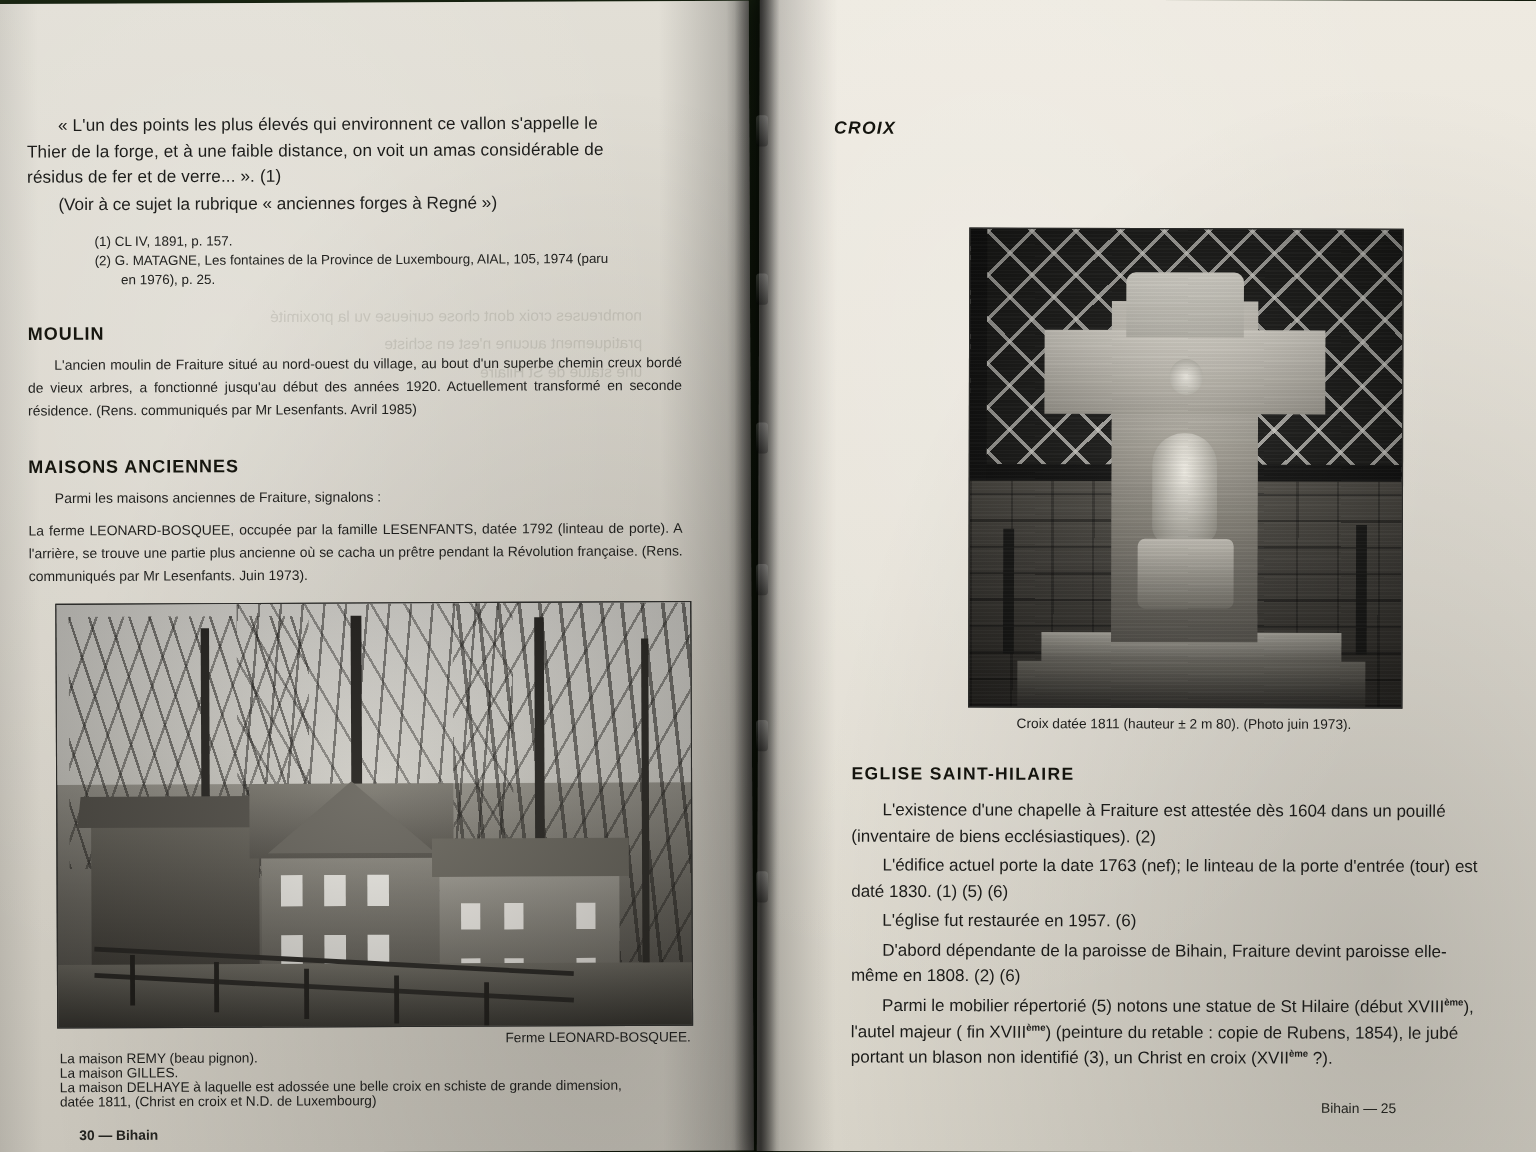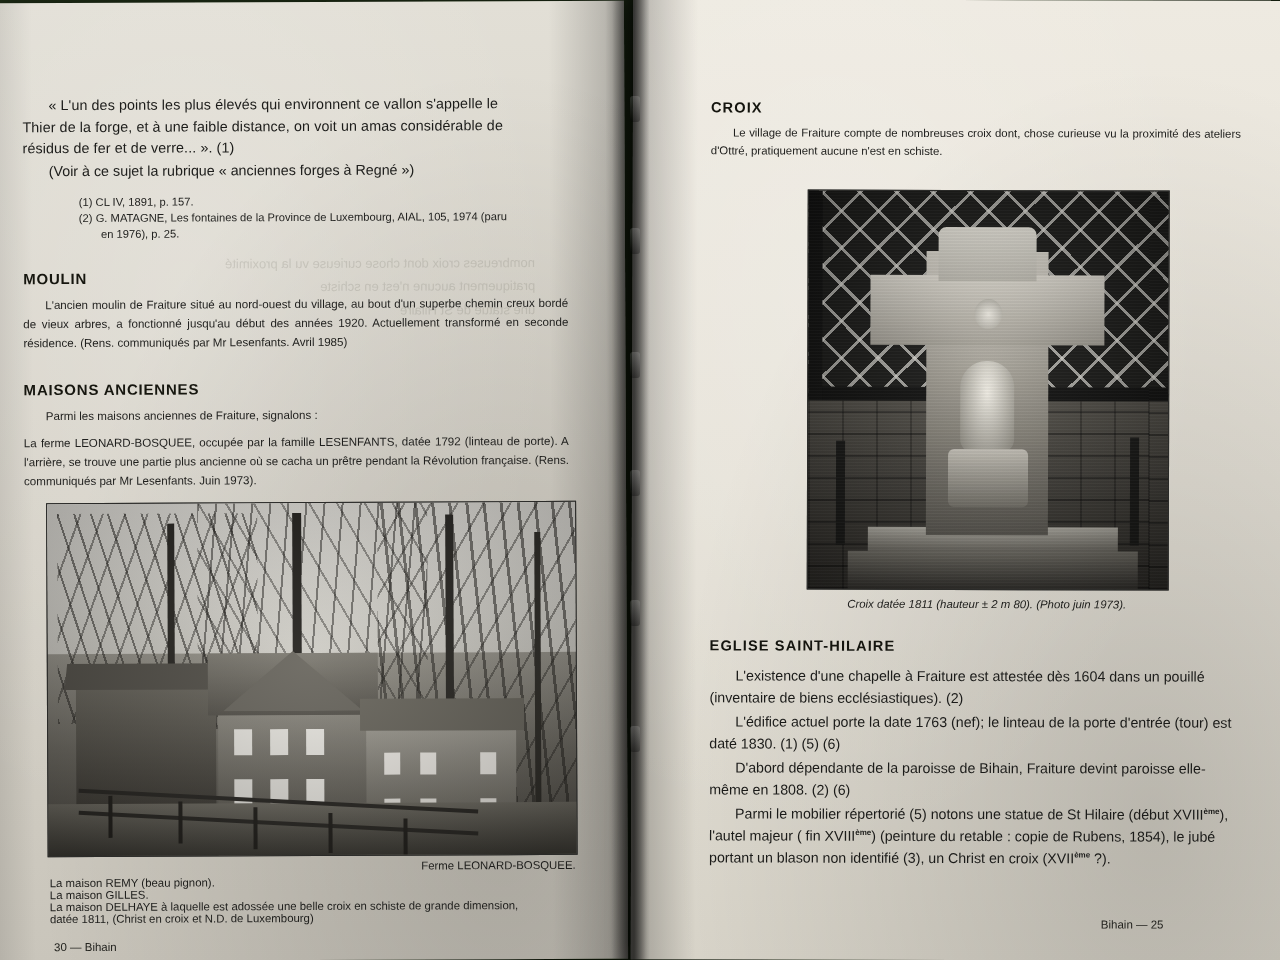--- a/index.html
+++ b/index.html
@@ -81,21 +81,21 @@
       radial-gradient(ellipse at 80% 85%, rgba(0,0,0,0.16), rgba(0,0,0,0) 65%);
     pointer-events: none;
   }
 
   
   .content {
     position: absolute;
     color: #20201e;
   }
   .lp-content { left: 28px; top: 92px; width: 545px; }
-  .rp-content { left: 78px; top: 100px; width: 530px; }
+  .rp-content { left: 62px; top: 100px; width: 530px; font-style: italic; }
 
   p { margin: 0; }
 
   .quote {
     font-size: 14.3px;
     line-height: 1.52;
     letter-spacing: 0.1px;
     color: #1c1c1a;
   }
   .quote .indent1 { padding-left: 26px; }
@@ -282,29 +282,28 @@
 
     <p class="caption cap-right" style="position:absolute; left:50px; top:858px; width:528px;">Ferme LEONARD-BOSQUEE.</p>
 
     <div style="position:absolute; left:52px; top:874px; width:530px;">
       <p class="caption">La maison REMY (beau pignon).</p>
       <p class="caption">La maison GILLES.</p>
       <p class="caption">La maison DELHAYE à laquelle est adossée une belle croix en schiste de grande dimension,</p>
       <p class="caption">datée 1811, (Christ en croix et N.D. de Luxembourg)</p>
     </div>
 
-    <p class="page-no" style="left:56px; top:938px;">30  —  Bihain</p>
+    <p class="page-no" style="left:68px; top:938px;font-weight:bold;">30  —  Bihain</p>
   </div>
 
   <div class="page page-right">
     <div class="grain"></div>
 
     <div class="content rp-content">
       <h2 class="sec-r">CROIX</h2>
-      <p class="rp-body" style="text-indent:22px;">Le village de Fraiture compte de nombreuses croix dont, chose curieuse vu la proximité des ateliers d'Ottré, pratiquement aucune n'est en schiste.</p>
     </div>
 
     <div class="photo" style="left:175px; top:190px; width:360px; height:398px;">
       <div class="px" style="inset:0; background:linear-gradient(180deg,#2a2a28 0%, #3b3b38 40%, #242422 100%);"></div>
 
       <div class="px" style="left:0; top:0; width:360px; height:210px; background:
           repeating-linear-gradient(45deg, rgba(235,233,226,0.72) 0 3px, rgba(0,0,0,0) 3px 26px),
           repeating-linear-gradient(-45deg, rgba(235,233,226,0.72) 0 3px, rgba(0,0,0,0) 3px 26px),
           #1c1c1a;"></div>
 
@@ -329,26 +328,27 @@
       <div class="px" style="left:166px; top:108px; width:28px; height:30px; background:radial-gradient(circle, #f5f2e9, #a7a49a); border-radius:50%;"></div>
       <div class="px" style="left:140px; top:258px; width:80px; height:58px; background:linear-gradient(180deg,#cfcbc1,#7b786f); border-radius:6px;"></div>
 
       <div class="px" style="left:28px; top:250px; width:9px; height:104px; background:#1a1a18;"></div>
       <div class="px" style="left:322px; top:246px; width:9px; height:108px; background:#1a1a18;"></div>
 
       <div class="px" style="inset:0; background:repeating-linear-gradient(0deg, rgba(255,255,255,0.03) 0 1px, rgba(0,0,0,0.04) 1px 3px);"></div>
       <div class="px" style="inset:0; background:radial-gradient(ellipse at 50% 45%, rgba(255,255,255,0.05), rgba(0,0,0,0.35) 98%);"></div>
     </div>
 
-    <p class="caption" style="position:absolute; left:175px; top:598px; width:360px; text-align:center;font-style:italic;">Croix datée 1811 (hauteur ± 2 m 80). (Photo juin 1973).</p>
+    <p class="caption" style="position:absolute; left:175px; top:598px; width:360px; text-align:center;">Croix datée 1811 (hauteur ± 2 m 80). (Photo juin 1973).</p>
 
     <div class="content" style="left:78px; top:638px; width:530px;">
       <h2 class="sec-r" style="margin-bottom:12px;">EGLISE SAINT-HILAIRE</h2>
       <p class="rp-para">L'existence d'une chapelle à Fraiture est attestée dès 1604 dans un pouillé (inventaire de biens ecclésiastiques). (2)</p>
       <p class="rp-para">L'édifice actuel porte la date 1763 (nef); le linteau de la porte d'entrée (tour) est daté 1830. (1) (5) (6)</p>
+      <p class="rp-para">L'église fut restaurée en 1957. (6)</p>
       <p class="rp-para">D'abord dépendante de la paroisse de Bihain, Fraiture devint paroisse elle-même en 1808. (2) (6)</p>
       <p class="rp-para"><span>Parmi le mobilier répertorié (5) notons une statue de St Hilaire (début XVIII</span><sup>ème</sup><span>), l'autel majeur ( fin XVIII</span><sup>ème</sup><span>) (peinture du retable : copie de Rubens, 1854), le jubé portant un blason non identifié (3), un Christ en croix (XVII</span><sup>ème</sup><span> ?).</span></p>
     </div>
 
     <p class="page-no" style="left:470px; top:918px;">Bihain  —  25</p>
   </div>
 
   <div class="gutter"></div>
   <div class="spiral" style="top:96px;"></div>
   <div class="spiral" style="top:228px;"></div>

